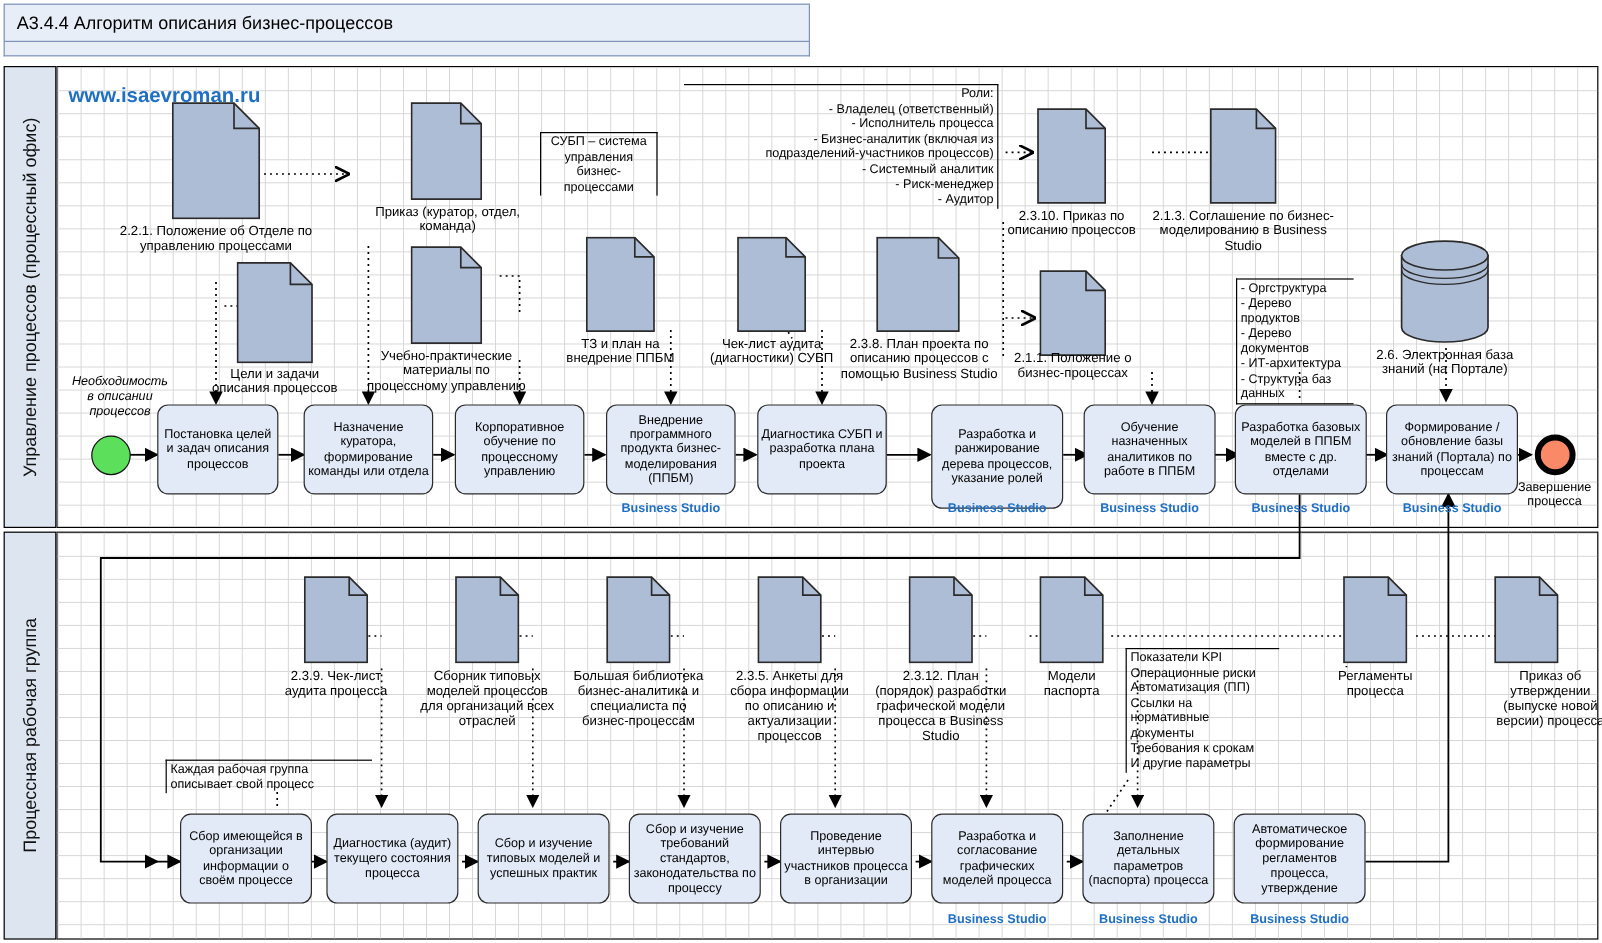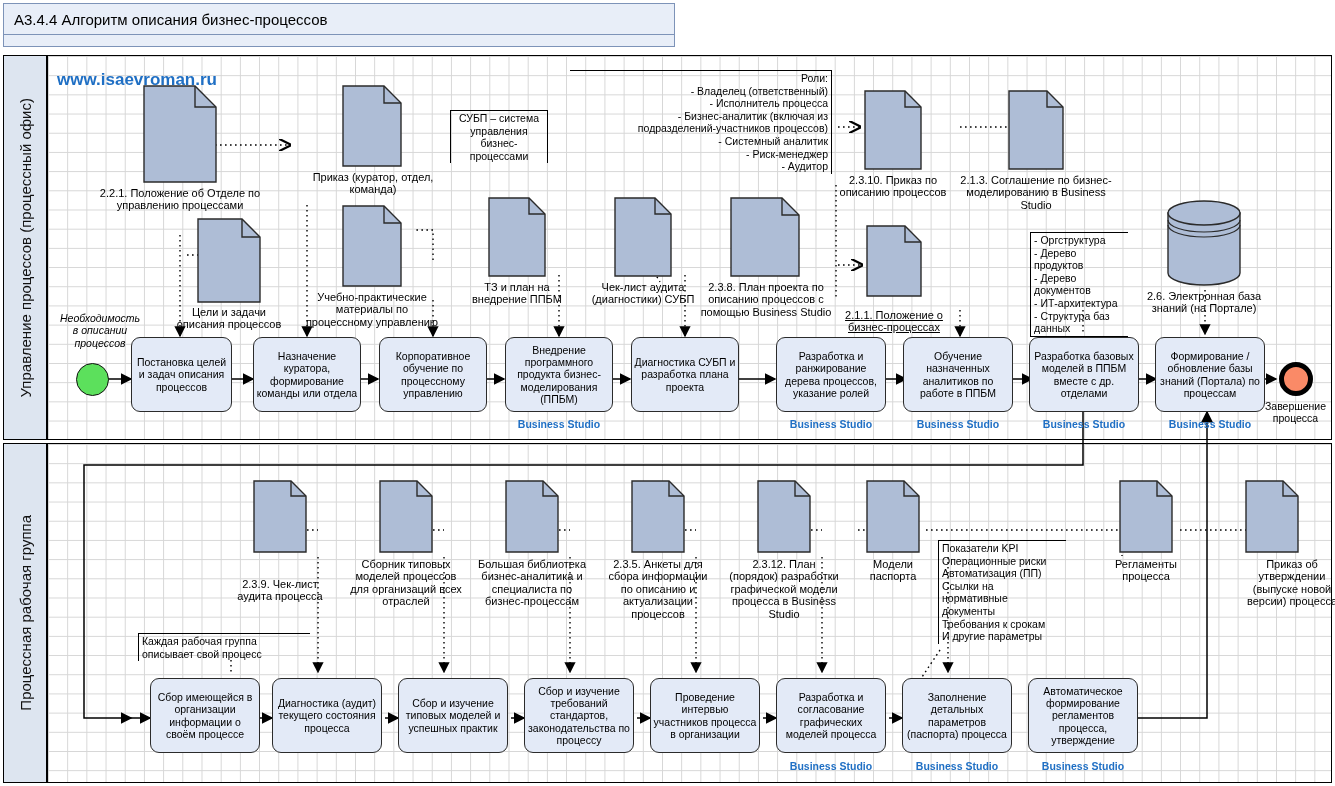--- a/index.html
+++ b/index.html
@@ -228,21 +228,21 @@
       <path d="M41,1 L41,17 L57,17" fill="none" stroke="#2b2b2b" stroke-width="1.4"></path>
     </svg>
     <div class="cap" style="top:84px;left:-26px;width:110px;">2.3.10. Приказ по описанию процессов</div>
   </div>
 
   <div class="doc" style="left:866px;top:225px;width:56px;">
     <svg class="shape" width="56" height="72" viewBox="0 0 56 72">
       <path d="M1,1 L39,1 L55,17 L55,71 L1,71 Z" fill="#aebdd6" stroke="#2b2b2b" stroke-width="1.4"></path>
       <path d="M39,1 L39,17 L55,17" fill="none" stroke="#2b2b2b" stroke-width="1.4"></path>
     </svg>
-    <div class="cap" style="top:84px;left:-32px;width:120px;text-decoration:underline;">2.1.1. Положение о бизнес-процессах</div>
+    <div class="cap" style="top:68px;left:-32px;width:120px;">2.1.1. Положение о бизнес-процессах</div>
   </div>
 
   <div class="doc" style="left:1008px;top:90px;width:56px;">
     <svg class="shape" width="56" height="80" viewBox="0 0 56 80">
       <path d="M1,1 L39,1 L55,17 L55,79 L1,79 Z" fill="#aebdd6" stroke="#2b2b2b" stroke-width="1.4"></path>
       <path d="M39,1 L39,17 L55,17" fill="none" stroke="#2b2b2b" stroke-width="1.4"></path>
     </svg>
     <div class="cap" style="top:84px;left:-48px;width:152px;">2.1.3. Соглашение по бизнес-моделированию в Business Studio</div>
   </div>
 
@@ -294,21 +294,21 @@
 
   <div class="act" style="left:253px;top:337px;width:108px;height:75px;">Назначение куратора, формирование команды или отдела</div>
 
   <div class="act" style="left:379px;top:337px;width:108px;height:75px;">Корпоративное обучение по процессному управлению</div>
 
   <div class="act" style="left:505px;top:337px;width:108px;height:75px;">Внедрение программного продукта бизнес-моделирования (ППБМ)</div>
   <div class="bs" style="left:505px;top:418px;width:108px;">Business Studio</div>
 
   <div class="act" style="left:631px;top:337px;width:108px;height:75px;">Диагностика СУБП и разработка плана проекта</div>
 
-  <div class="act" style="left:776px;top:337px;width:110px;height:75px;">Разработка и ранжирование дерева процессов, указание ролей</div>
+  <div class="act" style="left:776px;top:337px;width:110px;height:87px;">Разработка и ранжирование дерева процессов, указание ролей</div>
   <div class="bs" style="left:776px;top:418px;width:110px;">Business Studio</div>
 
   <div class="act" style="left:903px;top:337px;width:110px;height:75px;">Обучение назначенных аналитиков по работе в ППБМ</div>
   <div class="bs" style="left:903px;top:418px;width:110px;">Business Studio</div>
 
   <div class="act" style="left:1029px;top:337px;width:110px;height:75px;">Разработка базовых моделей в ППБМ вместе с др. отделами</div>
   <div class="bs" style="left:1029px;top:418px;width:110px;">Business Studio</div>
 
   <div class="act" style="left:1155px;top:337px;width:110px;height:75px;">Формирование / обновление базы знаний (Портала) по процессам</div>
   <div class="bs" style="left:1155px;top:418px;width:110px;">Business Studio</div>
@@ -317,21 +317,21 @@
   <div class="lbl" style="left:1248px;top:400px;width:95px;">
     <div>Завершение</div>
     <div>процесса</div>
   </div>
 
   <div class="doc" style="left:253px;top:480px;width:54px;">
     <svg class="shape" width="54" height="73" viewBox="0 0 54 73">
       <path d="M1,1 L38,1 L53,16 L53,72 L1,72 Z" fill="#aebdd6" stroke="#2b2b2b" stroke-width="1.4"></path>
       <path d="M38,1 L38,16 L53,16" fill="none" stroke="#2b2b2b" stroke-width="1.4"></path>
     </svg>
-    <div class="cap" style="top:78px;left:-23px;width:100px;margin-top:20px;">2.3.9. Чек-лист аудита процесса</div>
+    <div class="cap" style="top:78px;left:-23px;width:100px;">2.3.9. Чек-лист аудита процесса</div>
   </div>
 
   <div class="doc" style="left:379px;top:480px;width:54px;">
     <svg class="shape" width="54" height="73" viewBox="0 0 54 73">
       <path d="M1,1 L38,1 L53,16 L53,72 L1,72 Z" fill="#aebdd6" stroke="#2b2b2b" stroke-width="1.4"></path>
       <path d="M38,1 L38,16 L53,16" fill="none" stroke="#2b2b2b" stroke-width="1.4"></path>
     </svg>
     <div class="cap" style="top:78px;left:-29px;width:112px;">Сборник типовых моделей процессов для организаций всех отраслей</div>
   </div>
 

